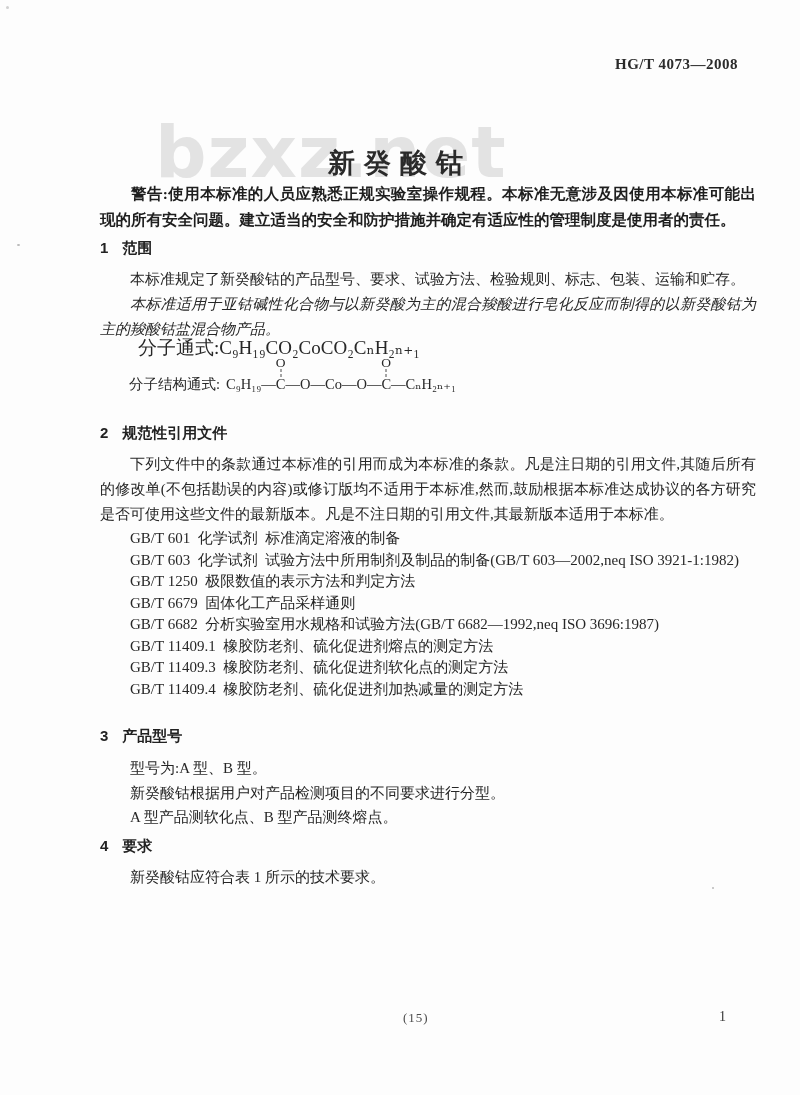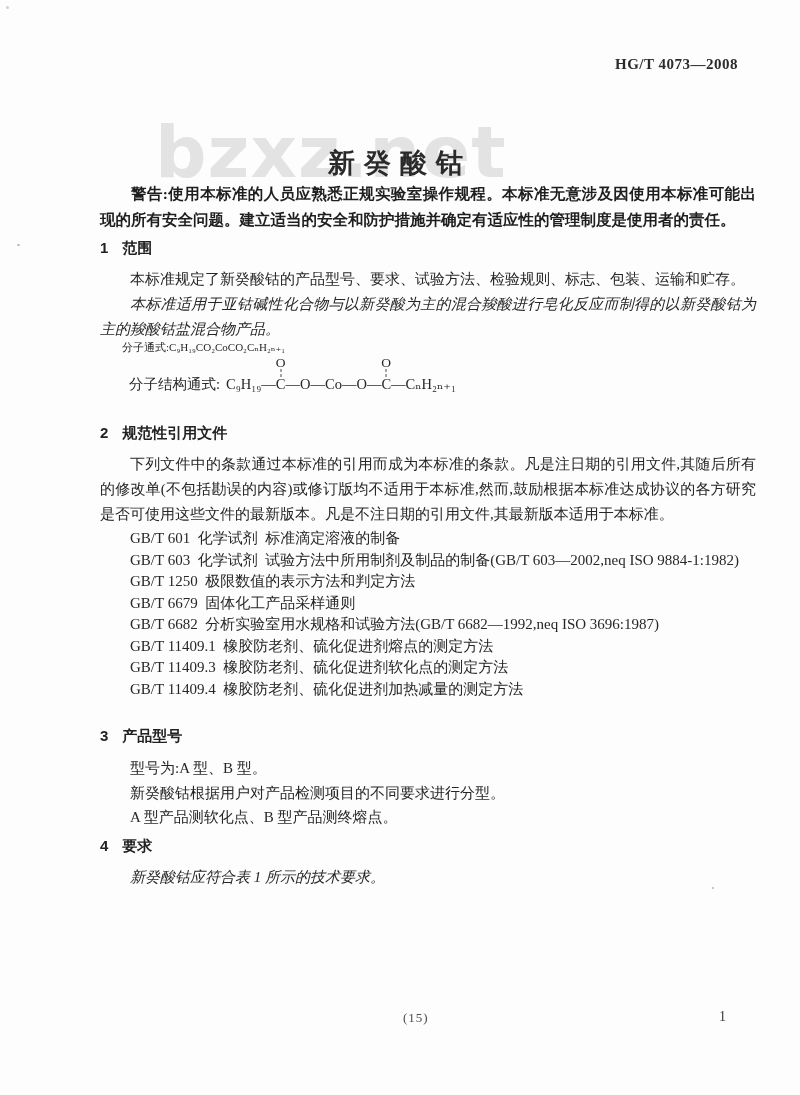--- a/index.html
+++ b/index.html
@@ -58,21 +58,21 @@
     font-size:15px;
     color:#222;
   }
   .heading .num{display:inline-block;margin-right:14px;}
   .h1{top:239px;}
   .h2{top:424px;}
   .h3{top:727px;}
   .h4{top:837px;}
   .p-s1a{top:267px;}
   .p-s1b{top:292px;font-style:italic;}
-  .formula-line{top:337px;font-size:11px;line-height:21px;}
+  .formula-line{top:337px;font-size:19px;line-height:21px;}
   .formula-line .flabel{margin-left:2em;}
   .struct-row{top:374px;font-size:14.5px;line-height:20px;white-space:nowrap;}
   .struct-row .slabel{margin-left:2em;margin-right:6px;}
   .cstack{position:relative;display:inline-block;}
   .cstack .otop{
     position:absolute;left:50%;bottom:calc(100% + 5px);
     transform:translateX(-50%);
     line-height:1;font-size:13.5px;
   }
   .cstack .dbond{
@@ -80,21 +80,21 @@
     transform:translateX(-50%);
     height:8px;width:0;
     border-left:1px dashed #4a4a4a;
   }
   .note-line{top:394px;font-size:14px;line-height:18px;padding-left:5px;color:#2c2c2c;}
   .p-s2{top:452px;}
   .ref-list{top:528px;font-size:15px;line-height:21.5px;color:#262626;}
   .ref{text-indent:2em;white-space:pre-wrap;}
   .s3-lines{top:756px;font-size:15px;line-height:24.5px;}
   .s3-lines div{text-indent:2em;}
-  .p-s4{top:865px;font-style:italic;}
+  .p-s4{top:865px;}
   .footer-center{top:1010px;left:403px;font-size:13px;color:#4d4d4d;letter-spacing:1px;}
   .footer-page{top:1009px;right:74px;font-size:14px;color:#3a3a3a;}
   .speck{position:absolute;background:#b9b9b9;border-radius:50%;}
   .speck.s1{left:17px;top:244px;width:3px;height:2px;}
   .speck.s2{left:744px;top:193px;width:6px;height:2px;border-radius:1px;background:#c9c9c9;}
   .speck.s3{left:712px;top:887px;width:2px;height:2px;}
   .speck.s4{left:6px;top:6px;width:3px;height:3px;background:#d0d0d0;}
 </style>
 </head>
 <body>
@@ -128,21 +128,21 @@
 
 
     <div class="abs col heading h2">
       <span class="num">2</span><span>规范性引用文件</span>
     </div>
 
     <div class="abs col body-text indent p-s2">下列文件中的条款通过本标准的引用而成为本标准的条款。凡是注日期的引用文件,其随后所有的修改单(不包括勘误的内容)或修订版均不适用于本标准,然而,鼓励根据本标准达成协议的各方研究是否可使用这些文件的最新版本。凡是不注日期的引用文件,其最新版本适用于本标准。</div>
 
     <div class="abs col ref-list">
       <div class="ref">GB/T 601  化学试剂  标准滴定溶液的制备</div>
-      <div class="ref">GB/T 603  化学试剂  试验方法中所用制剂及制品的制备(GB/T 603—2002,neq ISO 9884-1:1982)</div>
+      <div class="ref">GB/T 603  化学试剂  试验方法中所用制剂及制品的制备(GB/T 603—2002,neq ISO 3921-1:1982)</div>
       <div class="ref">GB/T 1250  极限数值的表示方法和判定方法</div>
       <div class="ref">GB/T 6679  固体化工产品采样通则</div>
       <div class="ref">GB/T 6682  分析实验室用水规格和试验方法(GB/T 6682—1992,neq ISO 3696:1987)</div>
       <div class="ref">GB/T 11409.1  橡胶防老剂、硫化促进剂熔点的测定方法</div>
       <div class="ref">GB/T 11409.3  橡胶防老剂、硫化促进剂软化点的测定方法</div>
       <div class="ref">GB/T 11409.4  橡胶防老剂、硫化促进剂加热减量的测定方法</div>
     </div>
 
     <div class="abs col heading h3">
       <span class="num">3</span><span>产品型号</span>

